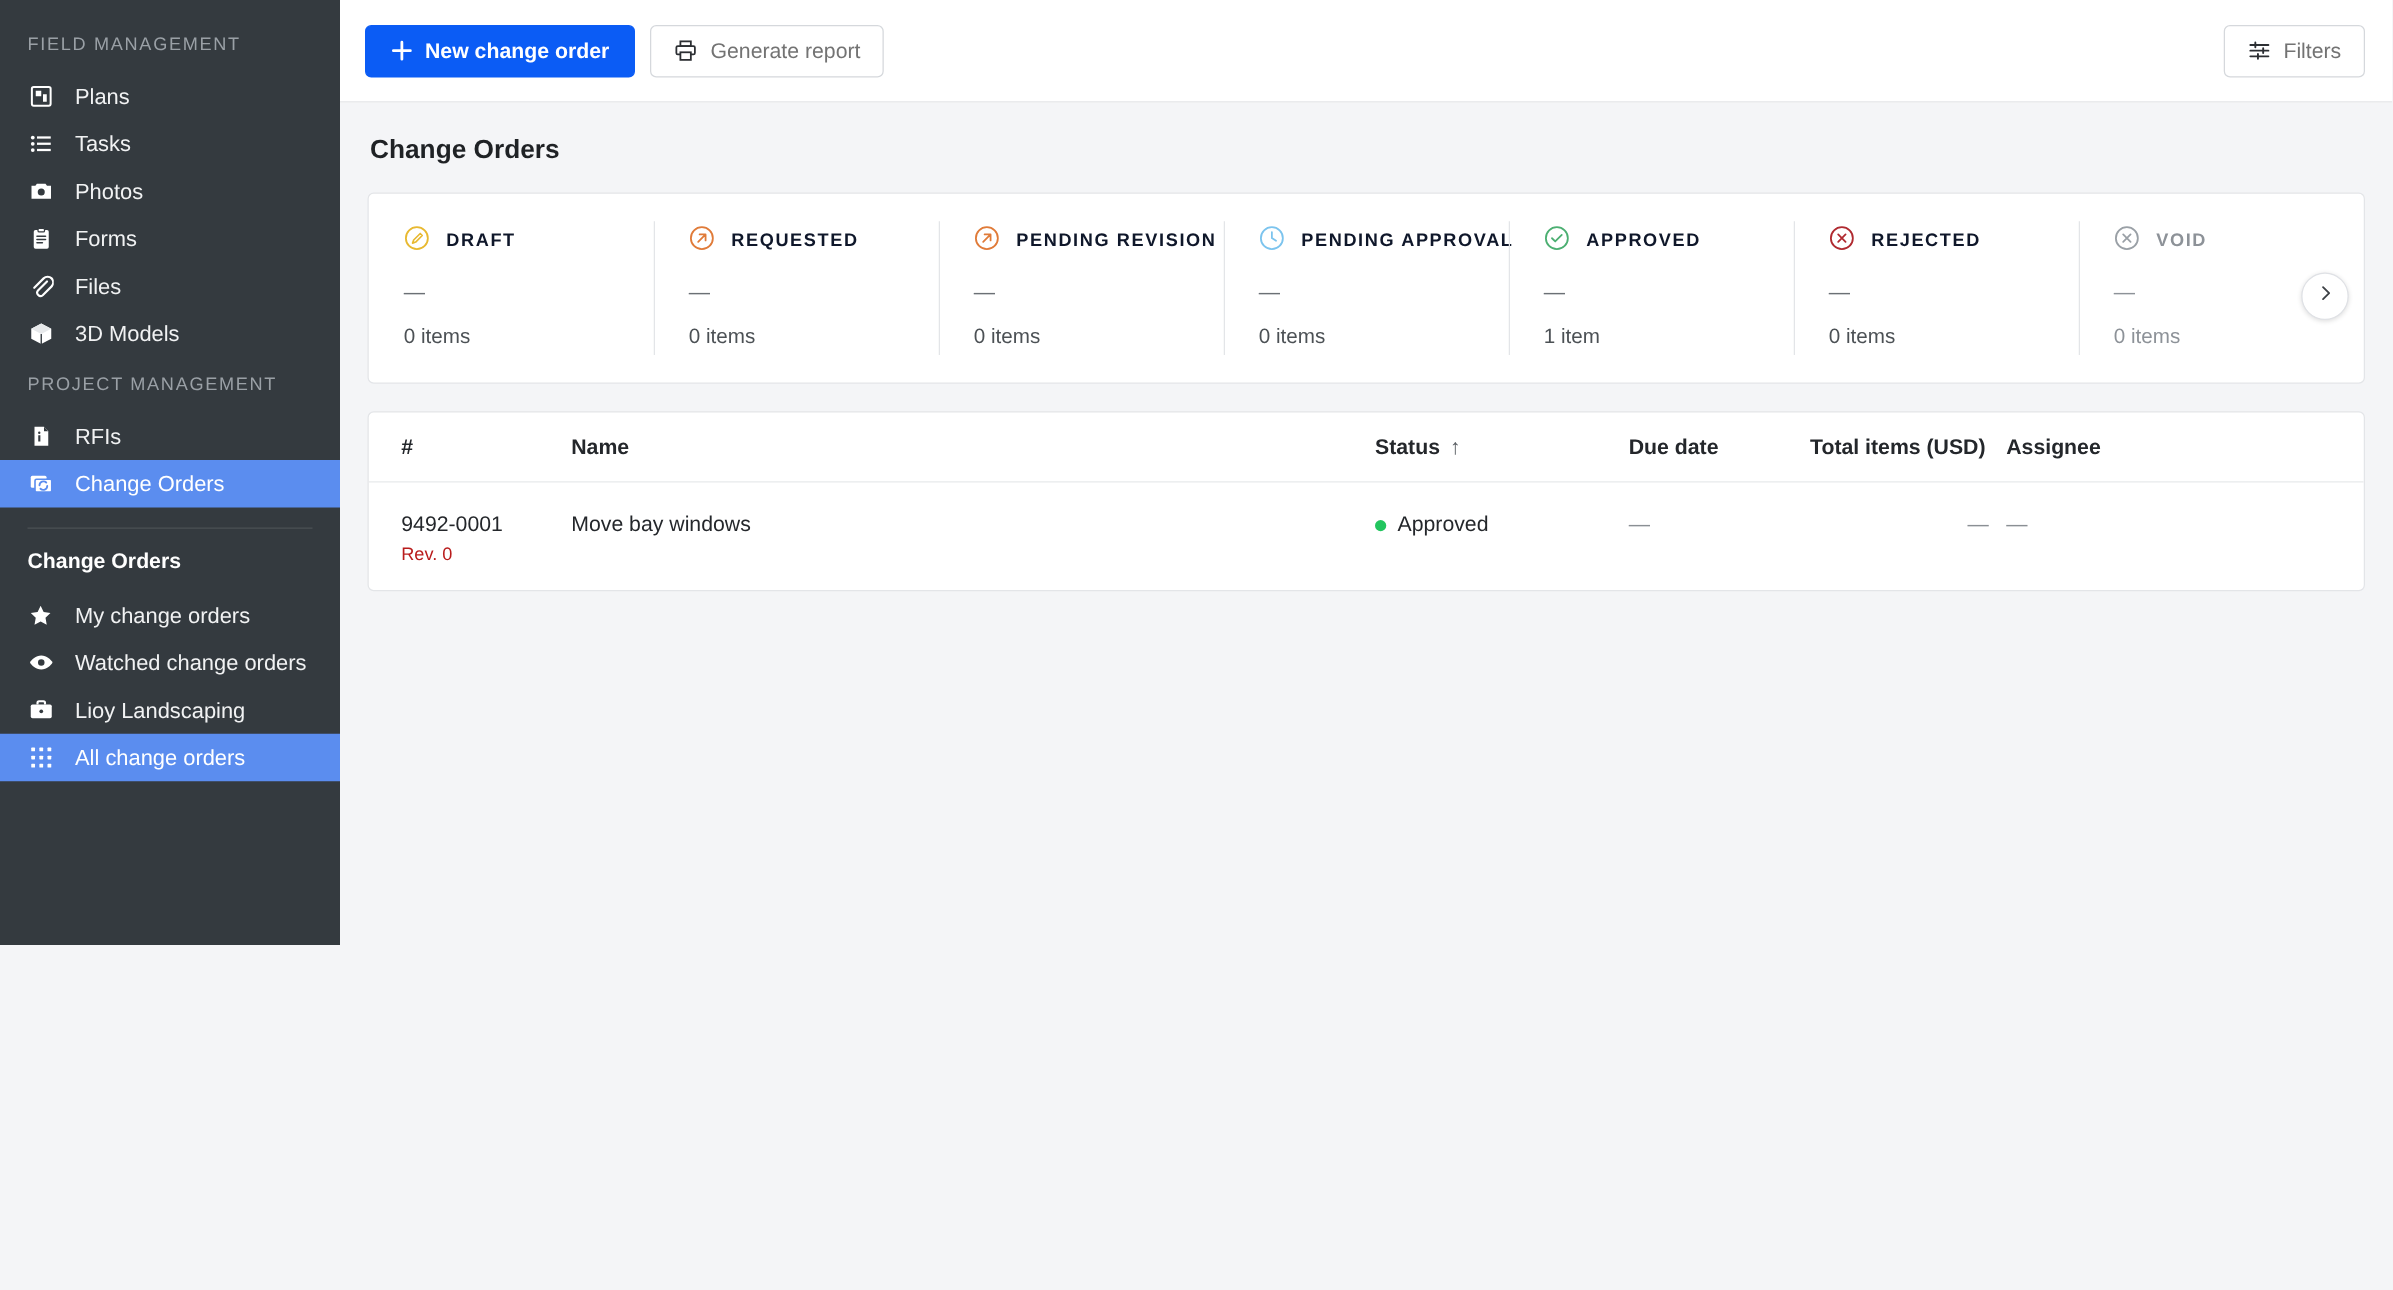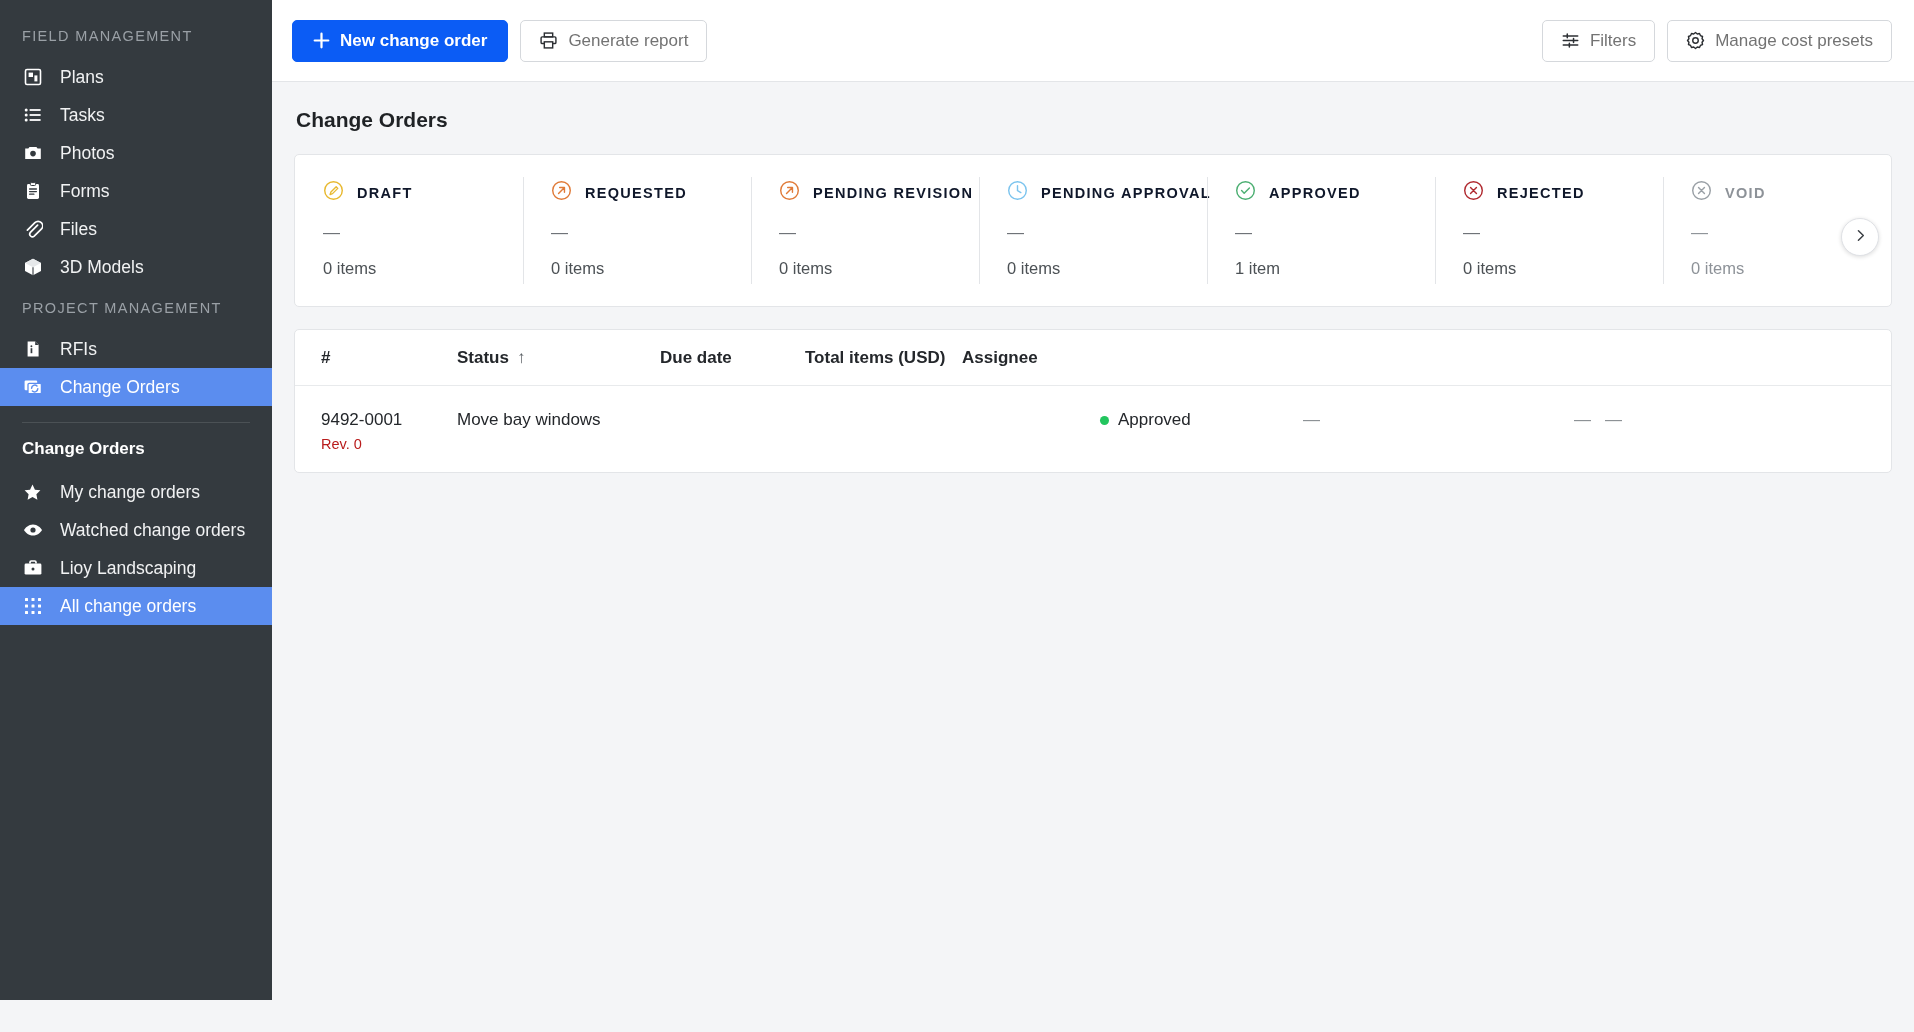--- a/index.html
+++ b/index.html
@@ -6,21 +6,21 @@
   html, body {
     width: 1914px; height: 1032px;
     font-family: "Liberation Sans", sans-serif;
     background: #f4f5f7;
     overflow: hidden;
   }
   body { display: flex; }
 
   
   #sidebar {
-    width: 272px; height: 1000px;
+    width: 272px; height: 756px;
     background: #343a3f;
     flex: 0 0 272px;
     padding-top: 14px;
     color: #ffffff;
     position: relative;
     overflow: hidden;
   }
   .nav-section-title {
     font-size: 14.5px;
     letter-spacing: 1.35px;
@@ -382,29 +382,20 @@
     <div class="btn">
       <span class="gl">
         <svg width="19" height="19" viewBox="0 0 20 20" fill="none" stroke="#2c2f33" stroke-width="1.6" stroke-linecap="round">
           <path d="M2.4 5.2h15.2M2.4 10h15.2M2.4 14.8h15.2"></path>
           <path d="M6.6 3.2v4M13.2 7.9v4.2M8.8 12.8v4"></path>
         </svg>
       </span>
       <span>Filters</span>
     </div>
 
-    <div class="btn">
-      <span class="gl">
-        <svg width="19" height="19" viewBox="0 0 20 20" fill="none">
-          <path d="M10 1.6l1.9 1.5 2.3-.5 1 2.2 2.2 1-.5 2.3 1.5 1.9-1.5 1.9.5 2.3-2.2 1-1 2.2-2.3-.5L10 18.4l-1.9-1.5-2.3.5-1-2.2-2.2-1 .5-2.3L1.6 10l1.5-1.9-.5-2.3 2.2-1 1-2.2 2.3.5z" stroke="#2c2f33" stroke-width="1.5" stroke-linejoin="round"></path>
-          <circle cx="10" cy="10" r="2.9" stroke="#2c2f33" stroke-width="1.5"></circle>
-        </svg>
-      </span>
-      <span>Manage cost presets</span>
-    </div>
   </div>
 
   <div id="content">
 
     <div id="page-title">Change Orders</div>
 
     <div id="status-card">
 
       <div class="stat">
         <div class="stat-head">
@@ -510,20 +501,21 @@
             <path d="M5.8 2.9 11 8l-5.2 5.1" stroke="#3d4146" stroke-width="1.6" stroke-linecap="round" stroke-linejoin="round"></path>
           </svg>
         </span>
       </div>
     </div>
 
     <div id="table-card">
 
       <div class="trow thead">
         <div class="c-num">#</div>
+        <div class="c-name">Name</div>
         <div class="c-stat">
           <span>Status</span><span class="sort-arrow">↑</span>
         </div>
         <div class="c-due">Due date</div>
         <div class="c-cost">Total items (USD)</div>
         <div class="c-asgn">Assignee</div>
       </div>
 
       <div class="trow tbody-row">
         <div class="c-num">

